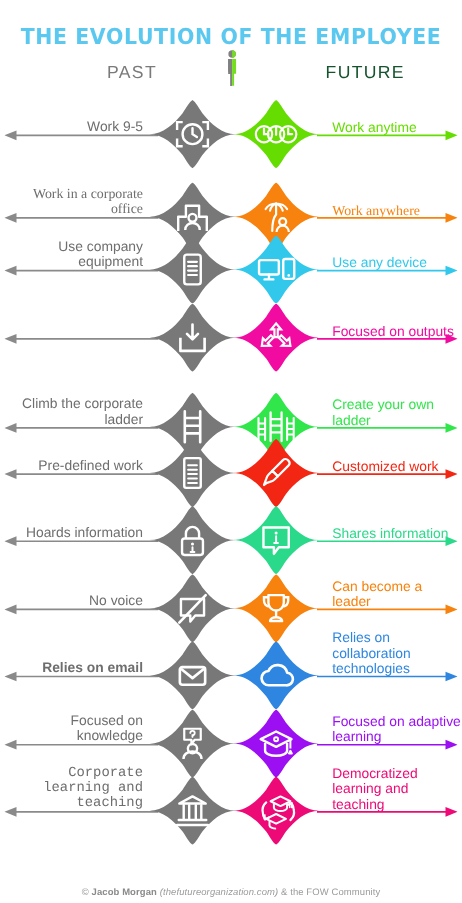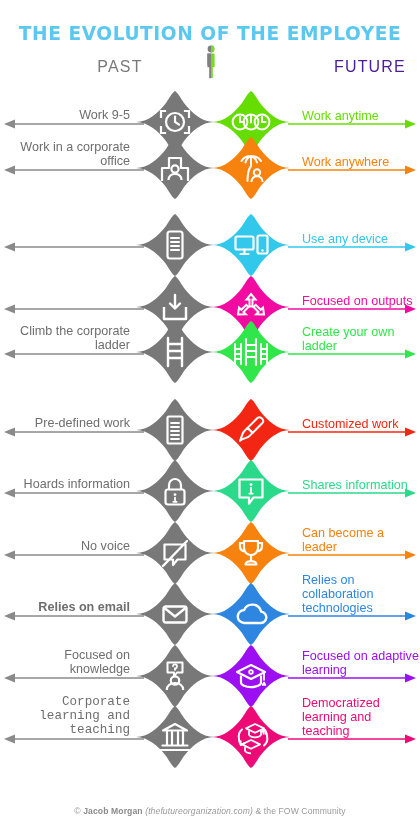--- a/index.html
+++ b/index.html
@@ -13,21 +13,21 @@
   .title{
     position:absolute;top:4px;left:0;width:420px;text-align:center;
     font-size:20px;font-weight:bold;color:#5BC8F0;
     letter-spacing:0.6px;
     font-family:"DejaVu Sans", sans-serif;
     transform:scaleX(0.93);
   }
 
   .hdr{position:absolute;font-size:16px;letter-spacing:1.2px;}
   .hdr-past{top:41px;left:74px;width:92px;text-align:center;color:#7a7a7a;}
-  .hdr-future{top:41px;left:296px;width:110px;text-align:right;color:#4c1d95;}
+  .hdr-future{top:41px;left:296px;width:110px;text-align:left;color:#14532d;}
 
   .person{position:absolute;top:28px;left:203px;width:16px;height:34px;}
 
   .rows{position:absolute;top:0;left:0;width:351px;height:821px;border-radius:23px;}
 
   .row{position:absolute;left:0;width:420px;height:62px;}
 
   
   .l-arrow{position:absolute;left:4px;top:34px;width:140px;height:2px;}
   
@@ -106,21 +106,21 @@
                 <circle cx="9" cy="20" r="7.4" fill="none" stroke="#fff" stroke-width="2"></circle>
                 <path d="M9 15v5h4" fill="none" stroke="#fff" stroke-width="2" stroke-linecap="round"></path>
                 <circle cx="20" cy="20" r="7.4" fill="none" stroke="#fff" stroke-width="2"></circle>
                 <path d="M20 14v6.4" fill="none" stroke="#fff" stroke-width="2" stroke-linecap="round"></path>
                 <circle cx="31" cy="20" r="7.4" fill="none" stroke="#fff" stroke-width="2"></circle>
                 <path d="M31 15v5h3.6" fill="none" stroke="#fff" stroke-width="2" stroke-linecap="round"></path>
               </svg>
             </g>
           </svg></div>
       </div>
-      <div class="row" style="top: 120px;">
+      <div class="row" style="top: 149px; font-family: Liberation Serif, serif;">
         <div class="lbl lbl-left" style="bottom: 31px;">Work in a corporate office</div>
         <div class="lbl lbl-right" style="color: rgb(247, 130, 13); bottom: 30px;">Work anywhere</div>
         <div class="l-arrow" style="top: 25px;"><svg width="140" height="12" viewBox="0 0 140 12">
             <path d="M9 6H140" stroke="#8a8a8a" stroke-width="1.5"></path>
             <path d="M0 6L11 1.6V10.4z" fill="#8a8a8a"></path>
           </svg></div>
         <div class="r-arrow" style="top: 25px;"><svg width="128" height="12" viewBox="0 0 128 12">
             <path d="M0 6H119" stroke="#F7820D" stroke-width="1.5"></path>
             <path d="M128 6L117 1.6V10.4z" fill="#F7820D"></path>
           </svg></div>
@@ -141,20 +141,21 @@
                 <path d="M20 8c-5 0-8 2.5-9.5 5M20 8c5 0 8.5 2.5 10 5M20 8c-3.5 1.5-5 4-5.5 6.5M20 8c3.5 1.5 5.5 4 6 6.5" fill="none" stroke="#fff" stroke-width="2" stroke-linecap="round"></path>
                 <path d="M20 9v9c-2.5 3-3.5 9-3.5 15" fill="none" stroke="#fff" stroke-width="2" stroke-linecap="round"></path>
                 <circle cx="20" cy="8.6" r="1.6" fill="#fff"></circle>
                 <circle cx="26" cy="24.5" r="3.2" fill="none" stroke="#fff" stroke-width="2"></circle>
                 <path d="M20.4 34c0-3.4 2.6-5.8 5.6-5.8s5.6 2.4 5.6 5.8" fill="none" stroke="#fff" stroke-width="2"></path>
               </svg>
             </g>
           </svg></div>
       </div>
       <div class="row" style="top: 197px;">
+        <div class="lbl lbl-left" style="bottom: 31px;">Use company equipment</div>
         <div class="lbl lbl-right" style="color: rgb(49, 200, 235); bottom: 30px;">Use any device</div>
         <div class="l-arrow" style="top: 25px;"><svg width="140" height="12" viewBox="0 0 140 12">
             <path d="M9 6H140" stroke="#8a8a8a" stroke-width="1.5"></path>
             <path d="M0 6L11 1.6V10.4z" fill="#8a8a8a"></path>
           </svg></div>
         <div class="r-arrow" style="top: 25px;"><svg width="128" height="12" viewBox="0 0 128 12">
             <path d="M0 6H119" stroke="#31C8EB" stroke-width="1.5"></path>
             <path d="M128 6L117 1.6V10.4z" fill="#31C8EB"></path>
           </svg></div>
         <div class="leaf leaf-left"><svg viewBox="0 0 78 62" width="78" height="62">
@@ -201,21 +202,21 @@
             <path d="M0,31 C12,31 22,22 30,12 C34,6 36,2 39,0 C42,2 44,6 48,12 C56,22 66,31 78,31 C66,31 56,40 48,50 C44,56 42,60 39,62 C36,60 34,56 30,50 C22,40 12,31 0,31 Z" fill="#F20BA0"></path>
             <g transform="translate(19,11) scale(1.0)">
               <svg x="0" y="0" width="40" height="40" viewBox="0 0 40 40">
                 <path d="M20 7l4.5 5.5h-3v7h-3v-7h-3z" fill="none" stroke="#fff" stroke-width="2"></path>
                 <path d="M7 27.5l1-7 2.3 2.3 5-5 2.2 2.2-5 5 2.3 2.3z" fill="none" stroke="#fff" stroke-width="2"></path>
                 <path d="M33 27.5l-1-7-2.3 2.3-5-5-2.2 2.2 5 5-2.3 2.3z" fill="none" stroke="#fff" stroke-width="2"></path>
               </svg>
             </g>
           </svg></div>
       </div>
-      <div class="row" style="top: 304px;">
+      <div class="row" style="top: 340px;">
         <div class="lbl lbl-left" style="bottom: 31px;">Climb the corporate ladder</div>
         <div class="lbl lbl-right" style="color: rgb(49, 230, 75); bottom: 30px;">Create your own ladder</div>
         <div class="l-arrow" style="top: 25px;"><svg width="140" height="12" viewBox="0 0 140 12">
             <path d="M9 6H140" stroke="#8a8a8a" stroke-width="1.5"></path>
             <path d="M0 6L11 1.6V10.4z" fill="#8a8a8a"></path>
           </svg></div>
         <div class="r-arrow" style="top: 25px;"><svg width="128" height="12" viewBox="0 0 128 12">
             <path d="M0 6H119" stroke="#31E64B" stroke-width="1.5"></path>
             <path d="M128 6L117 1.6V10.4z" fill="#31E64B"></path>
           </svg></div>

